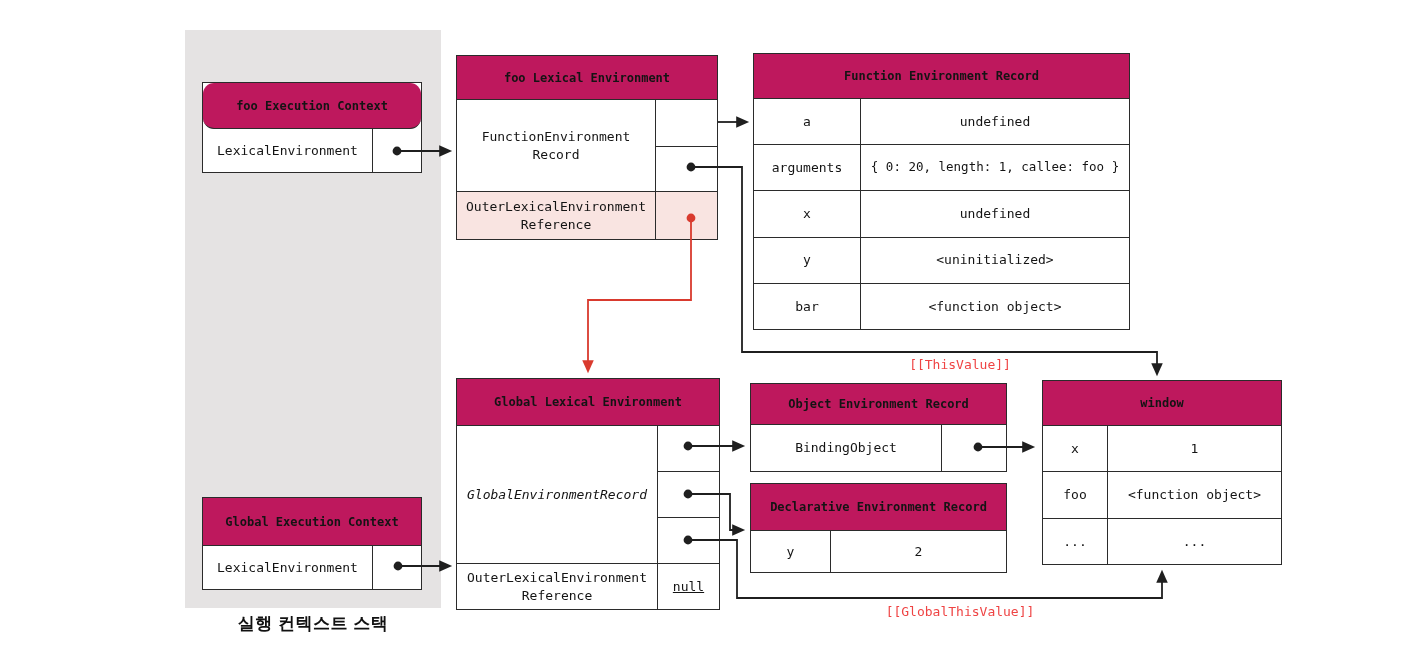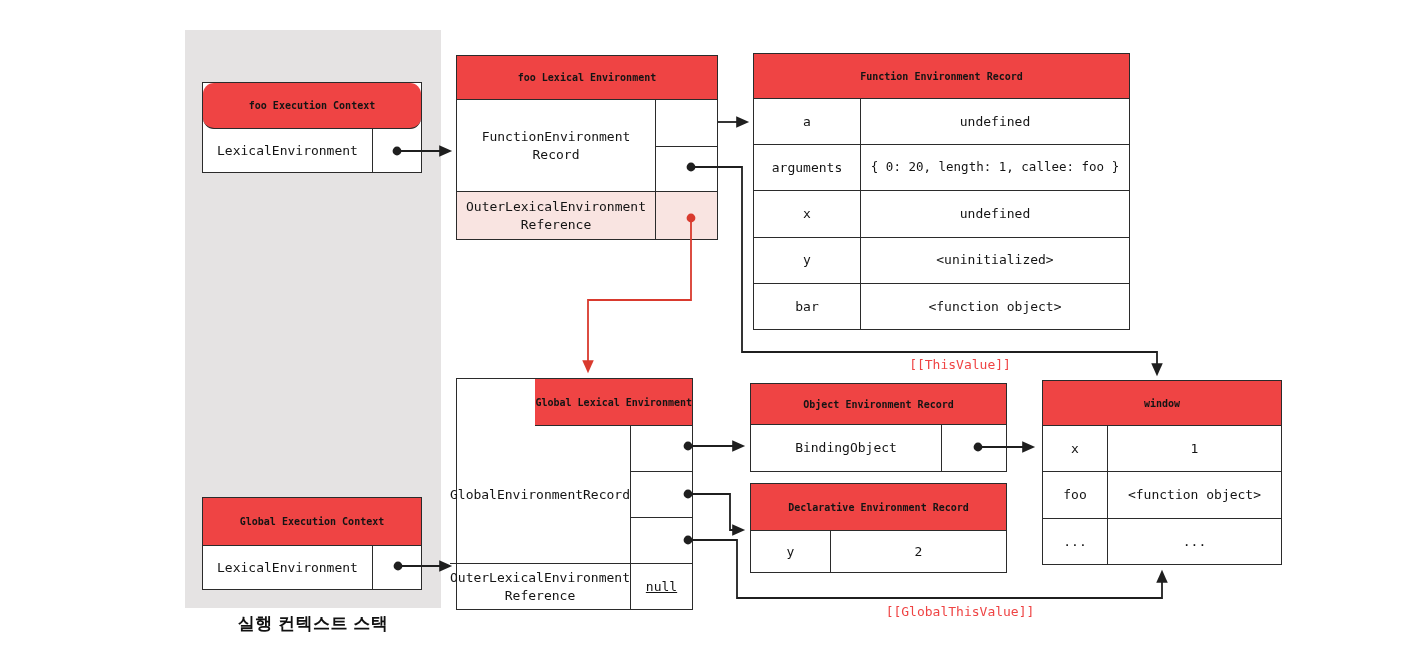--- a/index.html
+++ b/index.html
@@ -9,22 +9,22 @@
     overflow:hidden;
   }
   .stack-panel { position:absolute; left:185px; top:30px; width:256px; height:578px;
     background:#e5e3e3; }
   .stack-label { position:absolute; left:205px; top:612px; width:216px; text-align:center;
     font-family:"Liberation Sans","DejaVu Sans",sans-serif; font-weight:bold;
     font-size:17px; color:#111; letter-spacing:0.5px; }
 
   .box { position:absolute; background:#fff; border:1.6px solid #2b2b2b; box-sizing:border-box;
     display:flex; flex-direction:column; font-size:13px; }
-  .hdr { background:#ef4444; border-bottom:1.6px solid #2b2b2b; display:flex;
-    align-items:center; justify-content:center; font-weight:bold; font-size:10px;
+  .hdr { background:#be185d; border-bottom:1.6px solid #2b2b2b; display:flex;
+    align-items:center; justify-content:center; font-weight:bold; font-size:12px;
     flex:0 0 auto; }
   .row { display:flex; flex:1 1 auto; min-height:0; }
   .cell { display:flex; align-items:center; justify-content:center; text-align:center;
     white-space:pre-line; line-height:1.35; }
   .brd-r { border-right:1.6px solid #2b2b2b; }
   .brd-t { border-top:1.6px solid #2b2b2b; }
   .brd-b { border-bottom:1.6px solid #2b2b2b; }
   .pink { background:#f9e4e1; }
   .stack-col { display:flex; flex-direction:column; }
 
@@ -66,23 +66,23 @@
         <div class="cell" style="flex:1;"></div>
       </div>
     </div>
     <div class="row brd-t pink" style="flex:1;">
       <div class="cell brd-r" style="flex:1;">OuterLexicalEnvironment
 Reference</div>
       <div class="cell" style="width:61px;"></div>
     </div>
   </div>
 
-  <div class="box" style="left:456px; top:378px; width:237px; height:232px;align-items:flex-end;">
+  <div class="box" style="left:456px; top:378px; width:264px; height:232px;">
     <div class="hdr" style="height:46px;">Global Lexical Environment</div>
-    <div class="row" style="flex:0 0 137px;">
+    <div class="row" style="flex:0 0 137px;font-style:italic;">
       <div class="cell brd-r" style="flex:1;">GlobalEnvironmentRecord</div>
       <div class="stack-col" style="width:61px;">
         <div class="cell brd-b" style="flex:1;"></div>
         <div class="cell brd-b" style="flex:1;"></div>
         <div class="cell" style="flex:1;"></div>
       </div>
     </div>
     <div class="row brd-t" style="flex:1;">
       <div class="cell brd-r" style="flex:1;">OuterLexicalEnvironment
 Reference</div>

